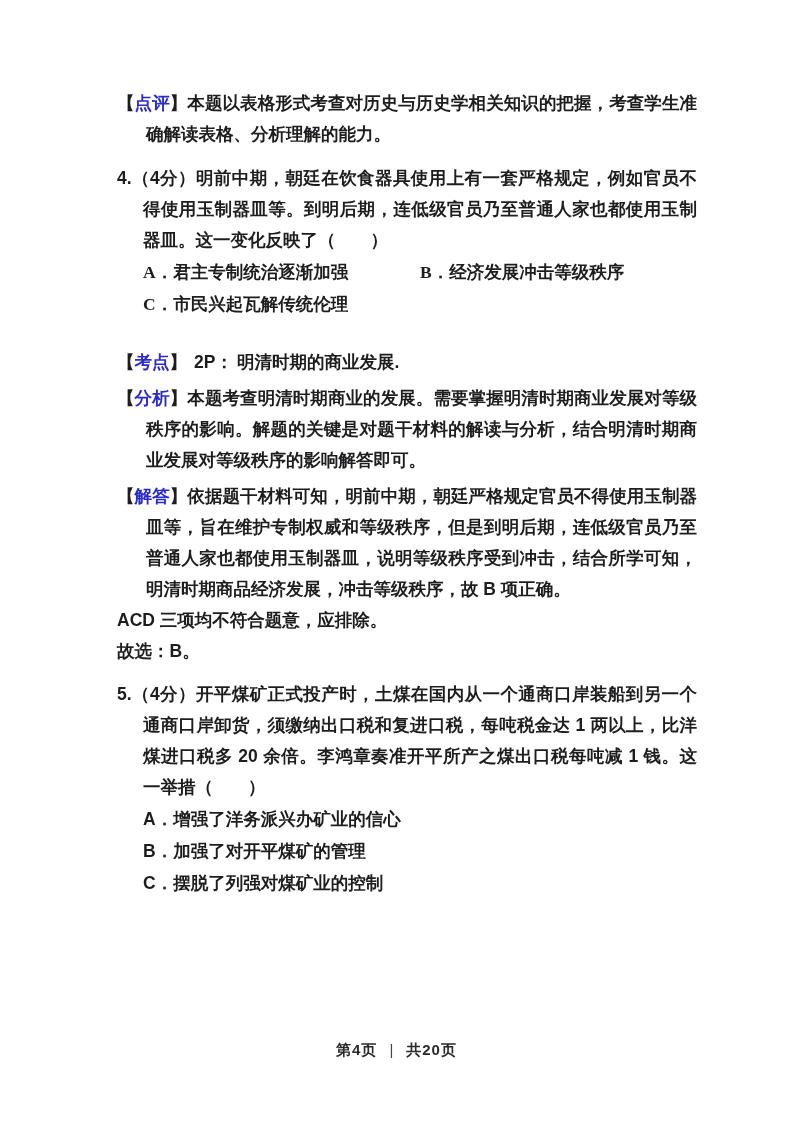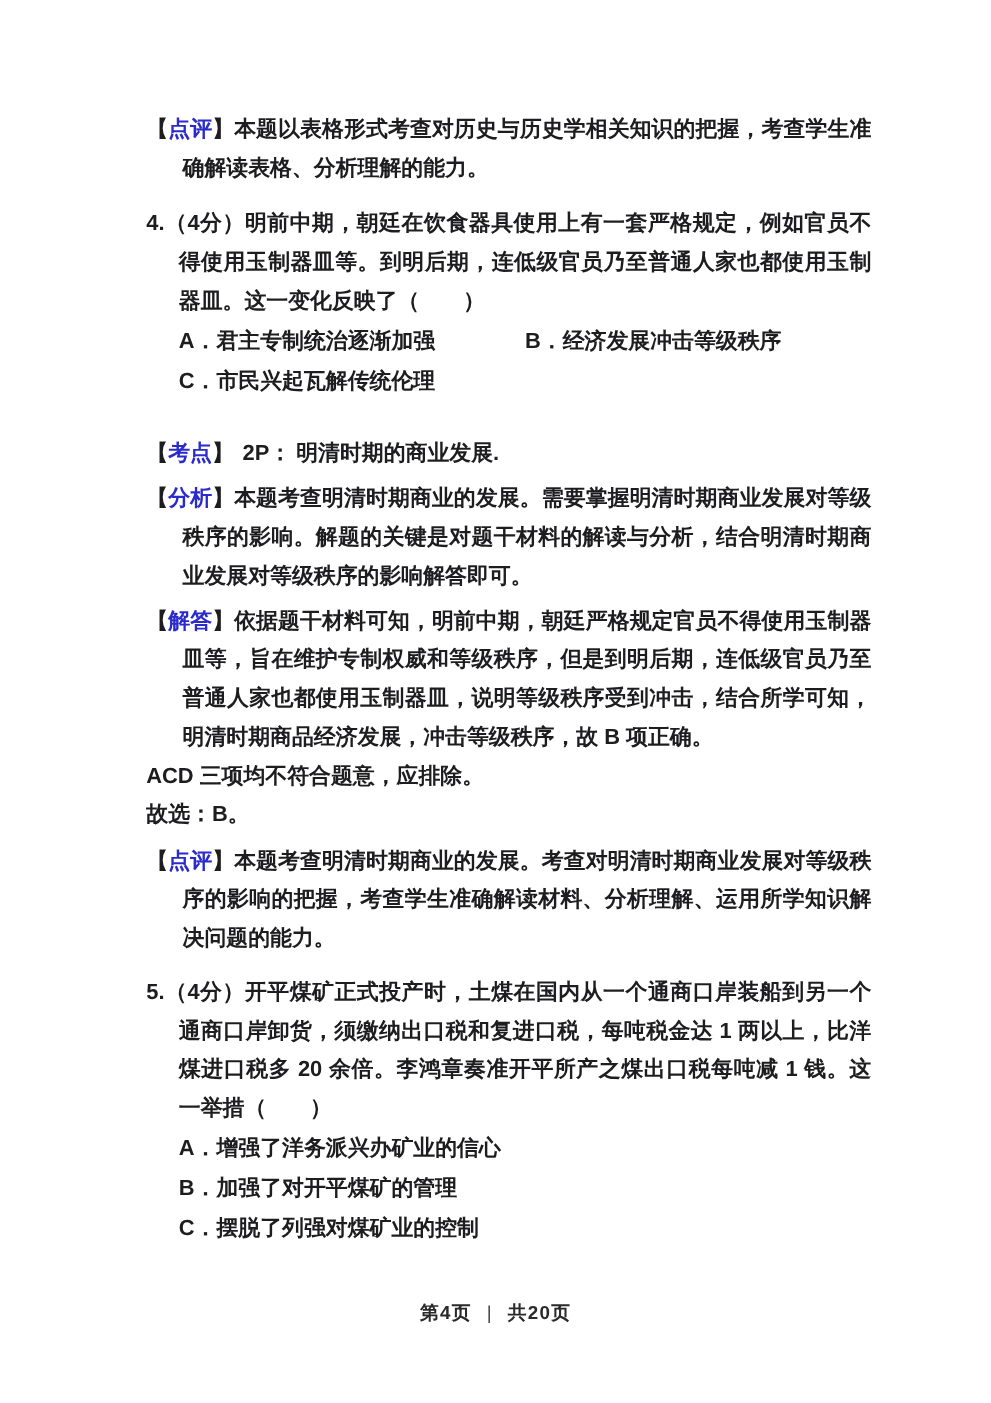--- a/index.html
+++ b/index.html
@@ -40,21 +40,21 @@
   }
   .kaodian { margin-top: 27px; }
   .plain { padding-left: 0; text-indent: 0; }
   .options {
     display: grid;
     margin-left: 26px;
     font-size: 17.5px;
     line-height: 32px;
     font-weight: 600;
   }
-  .two-col { grid-template-columns: 1fr 1fr; }
+  .two-col { grid-template-columns: 1fr 1fr; font-family: Liberation Serif, serif; }
   .one-col { grid-template-columns: 1fr; }
   .blue { color: #2b2bcc; }
   .bk { color: #1d1d1f; }
   .bold { font-weight: 700; }
   .code { margin-left: 7px; margin-right: 4px; font-weight: 700; }
   .footer {
     position: absolute;
     left: 0;
     right: 0;
     bottom: 62px;
@@ -84,21 +84,20 @@
 
     <p class="para annot kaodian"><span class="bk">【</span><span class="blue">考点</span><span class="bk">】</span><span class="code">2P：</span><span>明清时期的商业发展.</span></p>
 
     <p class="para annot"><span class="bk">【</span><span class="blue">分析</span><span class="bk">】</span><span>本题考查明清时期商业的发展。需要掌握明清时期商业发展对等级秩序的影响。解题的关键是对题干材料的解读与分析，结合明清时期商业发展对等级秩序的影响解答即可。</span></p>
 
     <p class="para annot"><span class="bk">【</span><span class="blue">解答</span><span class="bk">】</span><span>依据题干材料可知，明前中期，朝廷严格规定官员不得使用玉制器皿等，旨在维护专制权威和等级秩序，但是到明后期，连低级官员乃至普通人家也都使用玉制器皿，说明等级秩序受到冲击，结合所学可知，明清时期商品经济发展，冲击等级秩序，故 B 项正确。</span></p>
 
     <p class="para plain">ACD 三项均不符合题意，应排除。</p>
     <p class="para plain">故选：B。</p>
 
-    <p class="para annot" style="margin-top:6px;"><span class="bk">【</span><span class="blue">点评</span><span class="bk">】</span><span>本题考查明清时期商业的发展。考查对明清时期商业发展对等级秩序的影响的把握，考查学生准确解读材料、分析理解、运用所学知识解决问题的能力。</span></p>
 
     <p class="para question" style="margin-top:12px;"><span class="bold">5.</span><span>（4分）</span><span>开平煤矿正式投产时，土煤在国内从一个通商口岸装船到另一个通商口岸卸货，须缴纳出口税和复进口税，每吨税金达 1 两以上，比洋煤进口税多 20 余倍。李鸿章奏准开平所产之煤出口税每吨减 1 钱。这一举措（　　）</span></p>
 
     <div class="options one-col">
       <span class="option">A．增强了洋务派兴办矿业的信心</span>
       <span class="option">B．加强了对开平煤矿的管理</span>
       <span class="option">C．摆脱了列强对煤矿业的控制</span>
     </div>
 
   </div>

